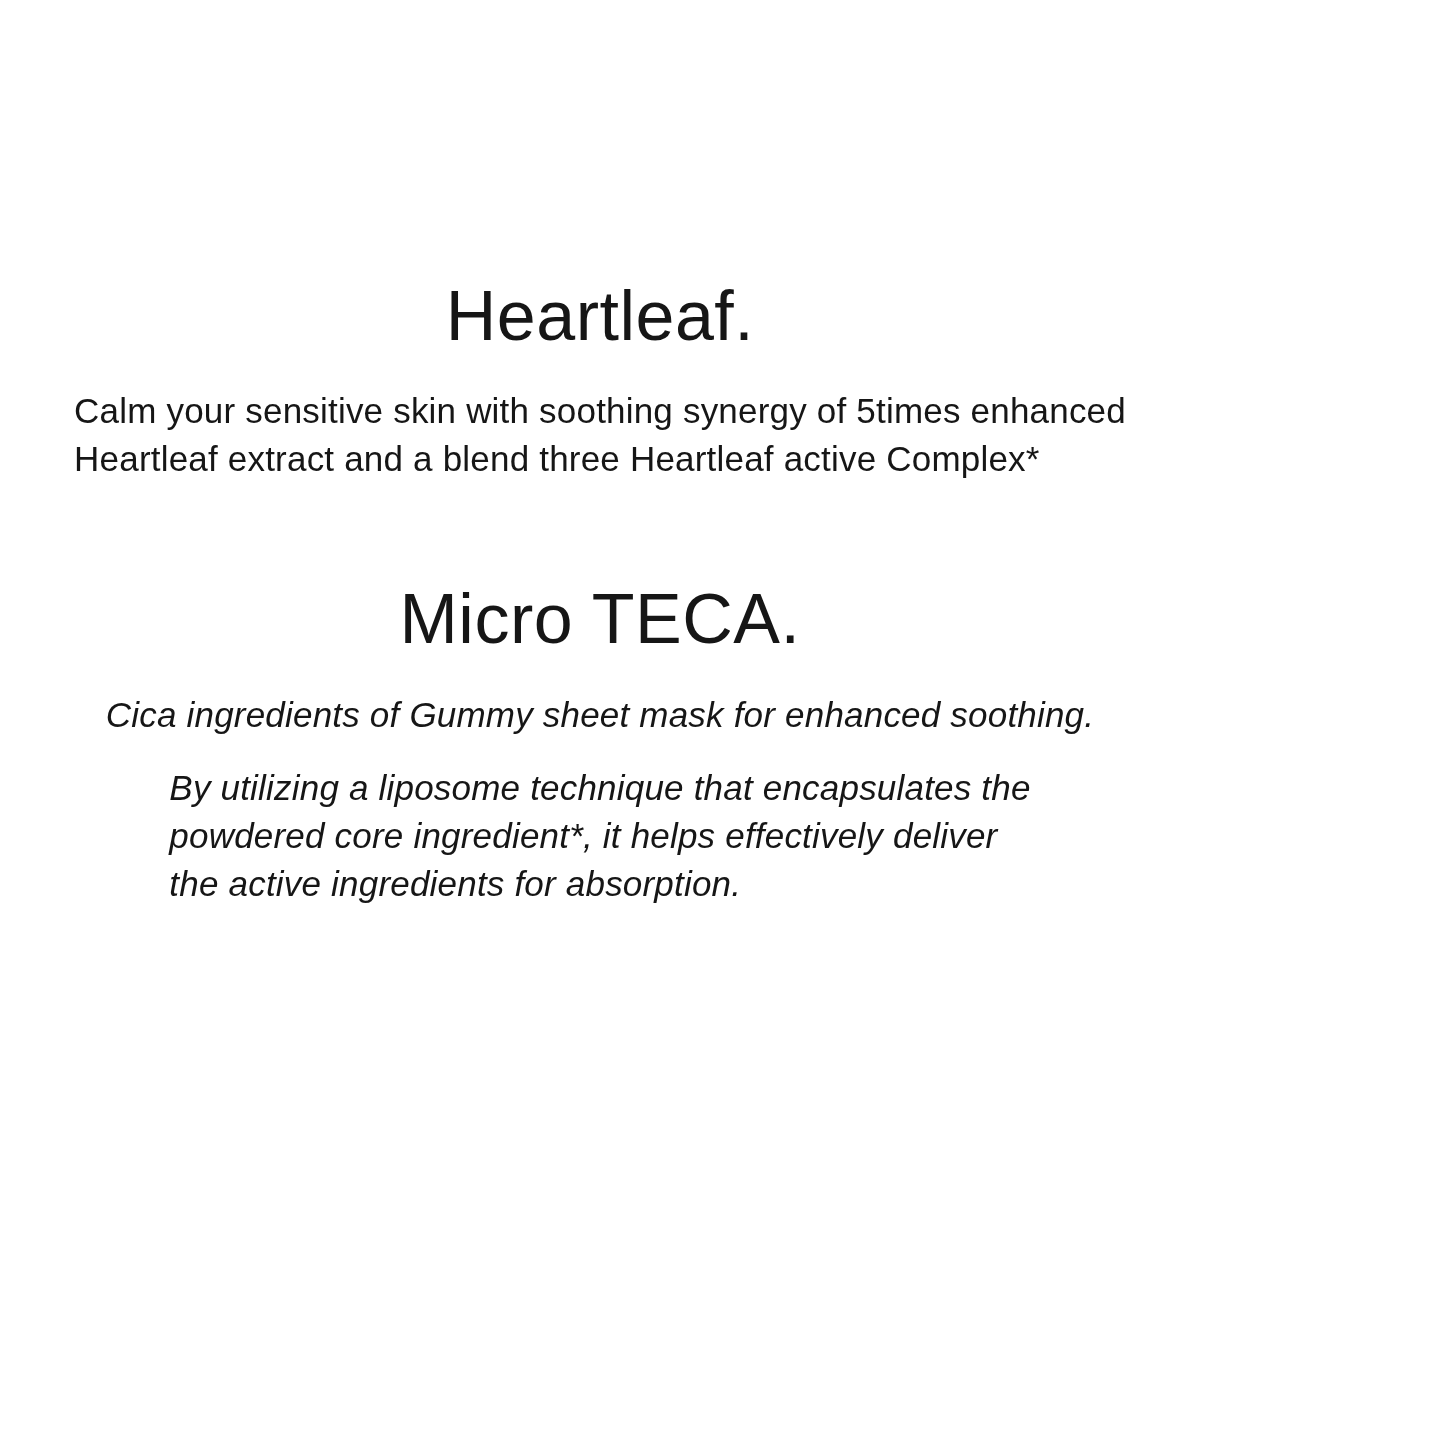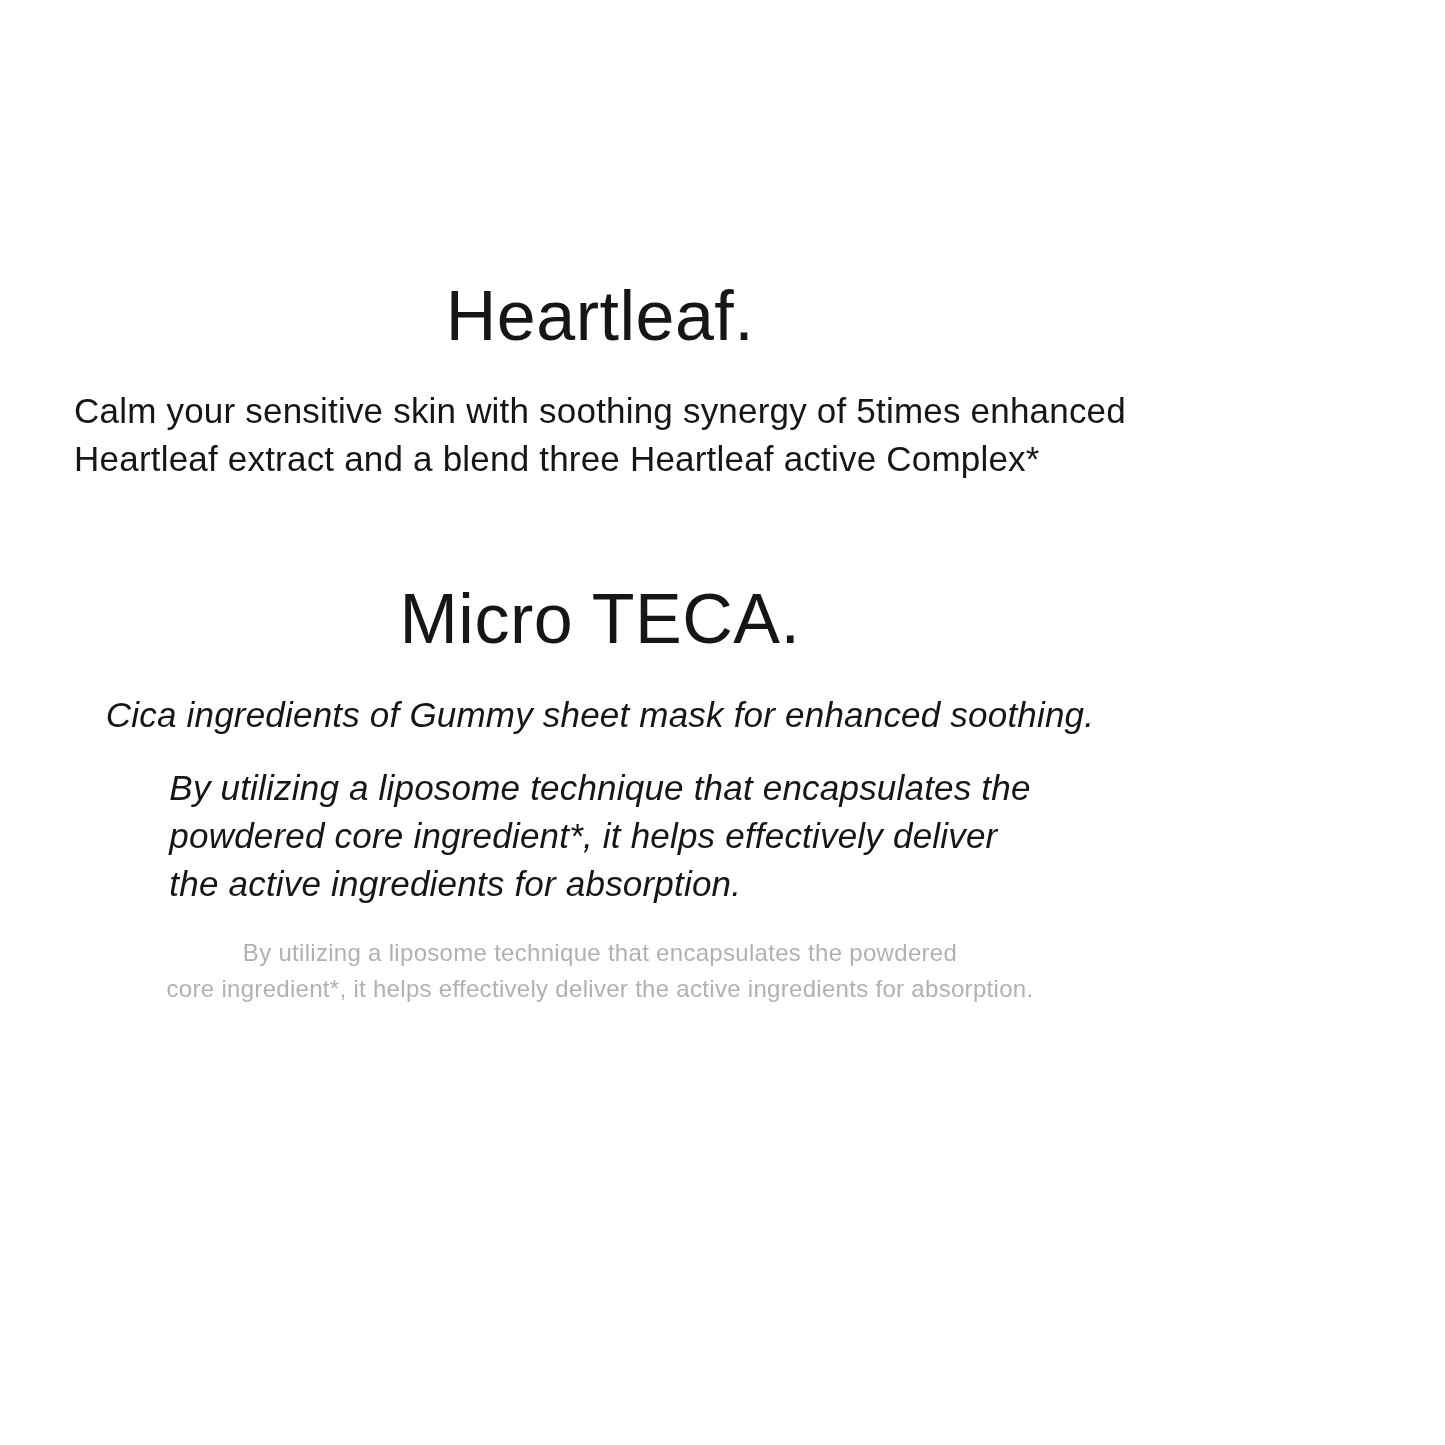--- a/index.html
+++ b/index.html
@@ -73,17 +73,15 @@
     <p class="body-text m-lead">Calm your sensitive skin with soothing synergy of 5times enhanced
 Heartleaf extract and a blend three Heartleaf active Complex*</p>
   </section>
 
   <section class="section">
     <h1 class="heading m-section">Micro TECA.</h1>
     <p class="body-text m-lead2">Cica ingredients of Gummy sheet mask for enhanced soothing.</p>
     <p class="body-text m-para2">By utilizing a liposome technique that encapsulates the
 powdered core ingredient*, it helps effectively deliver
 the active ingredients for absorption.</p>
-    <p class="disclaimer m-disc2">By utilizing a liposome technique that encapsulates the powdered
-core ingredient*, it helps effectively deliver the active ingredients for absorption.</p>
   </section>
 
 </div>
 
 </body></html>

